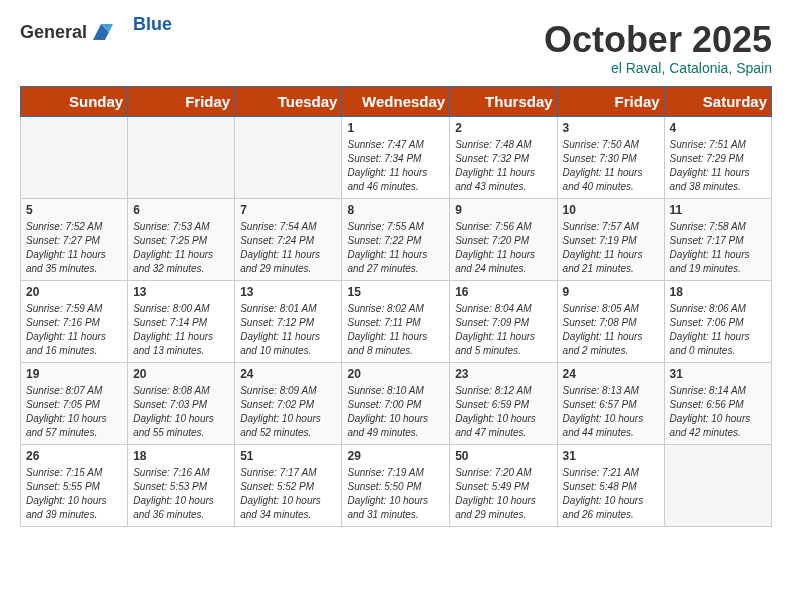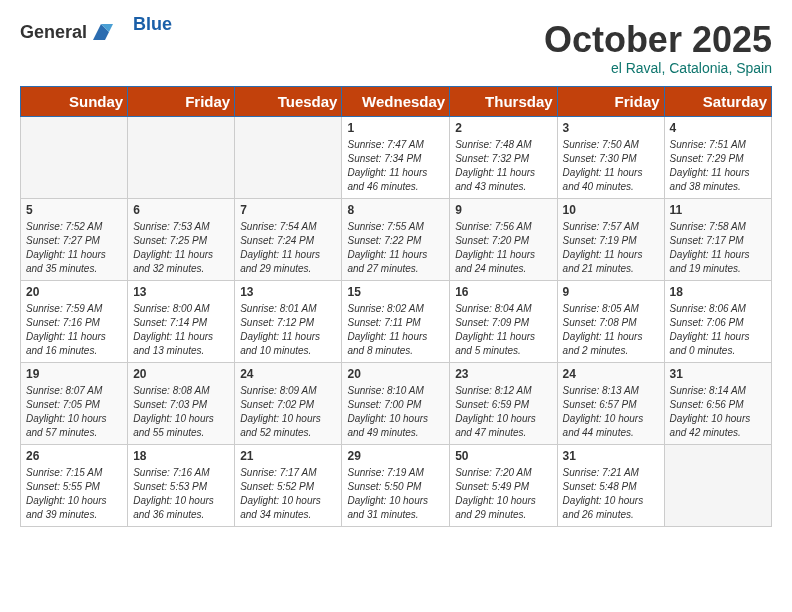--- a/index.html
+++ b/index.html
@@ -241,21 +241,21 @@
       <tr>
         <td>
           <div class="day-number">26</div>
           <div class="day-info">Sunrise: 7:15 AM<br>Sunset: 5:55 PM<br>Daylight: 10 hours and 39 minutes.</div>
         </td>
         <td>
           <div class="day-number">18</div>
           <div class="day-info">Sunrise: 7:16 AM<br>Sunset: 5:53 PM<br>Daylight: 10 hours and 36 minutes.</div>
         </td>
         <td>
-          <div class="day-number">21</div>
+          <div class="day-number">51</div>
           <div class="day-info">Sunrise: 7:17 AM<br>Sunset: 5:52 PM<br>Daylight: 10 hours and 34 minutes.</div>
         </td>
         <td>
           <div class="day-number">29</div>
           <div class="day-info">Sunrise: 7:19 AM<br>Sunset: 5:50 PM<br>Daylight: 10 hours and 31 minutes.</div>
         </td>
         <td>
           <div class="day-number">50</div>
           <div class="day-info">Sunrise: 7:20 AM<br>Sunset: 5:49 PM<br>Daylight: 10 hours and 29 minutes.</div>
         </td>

